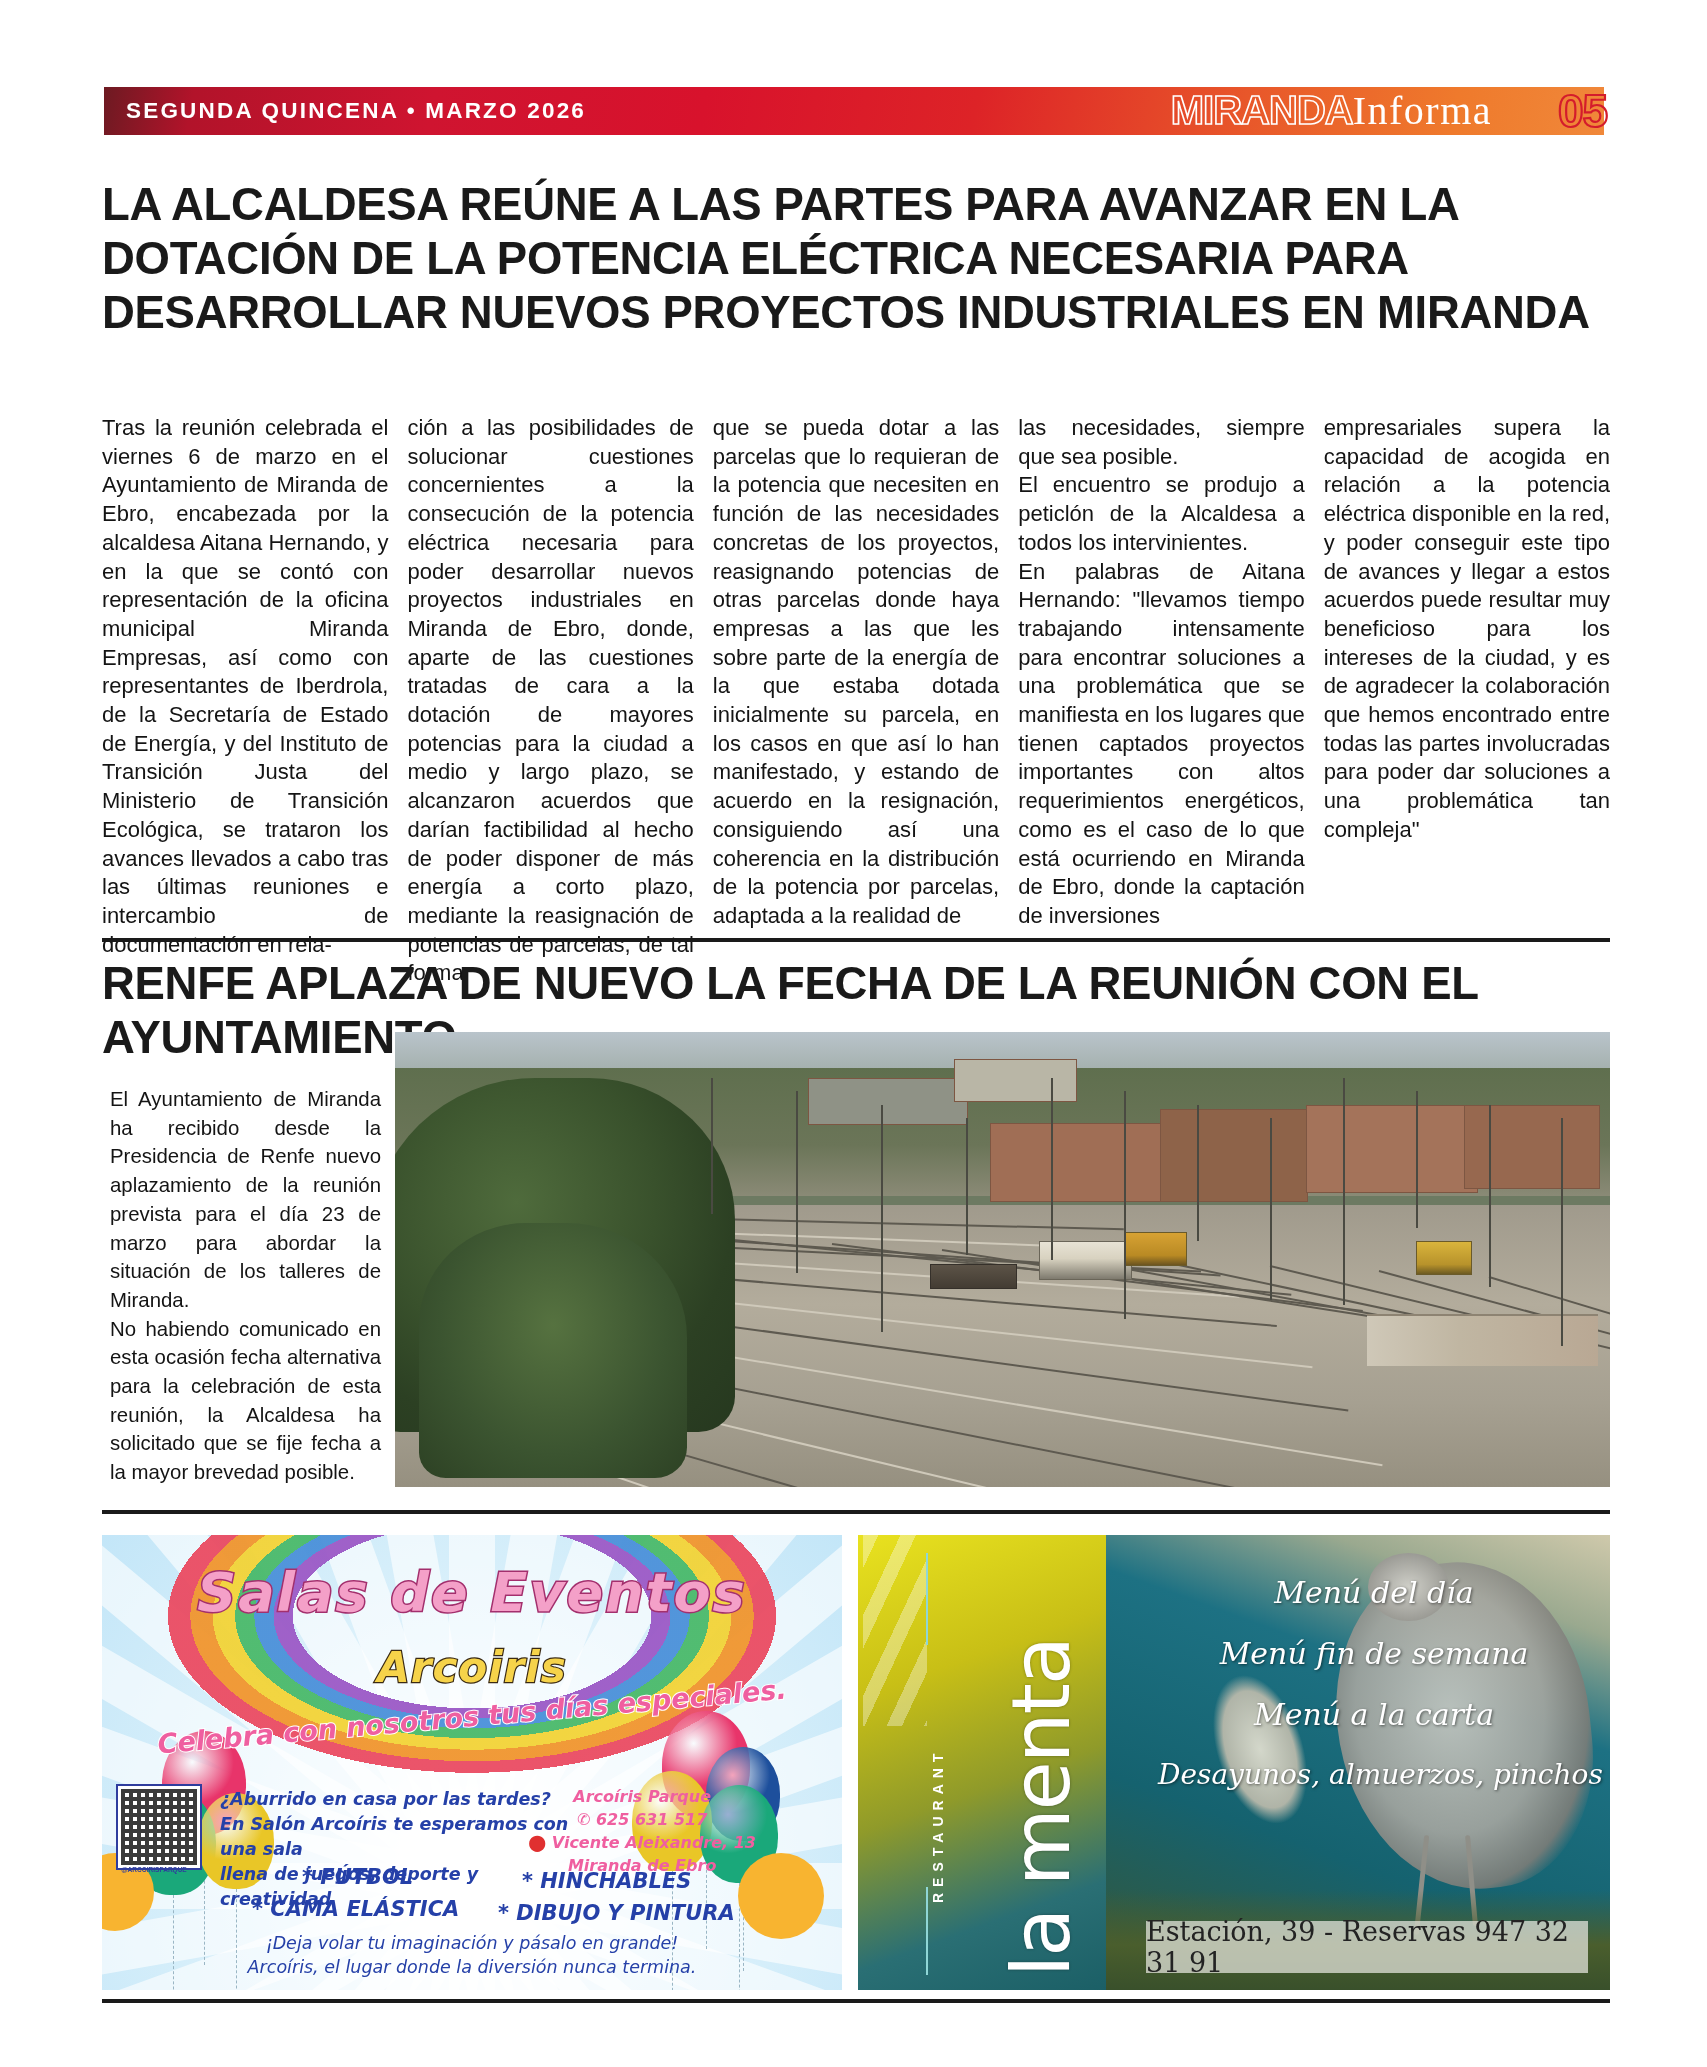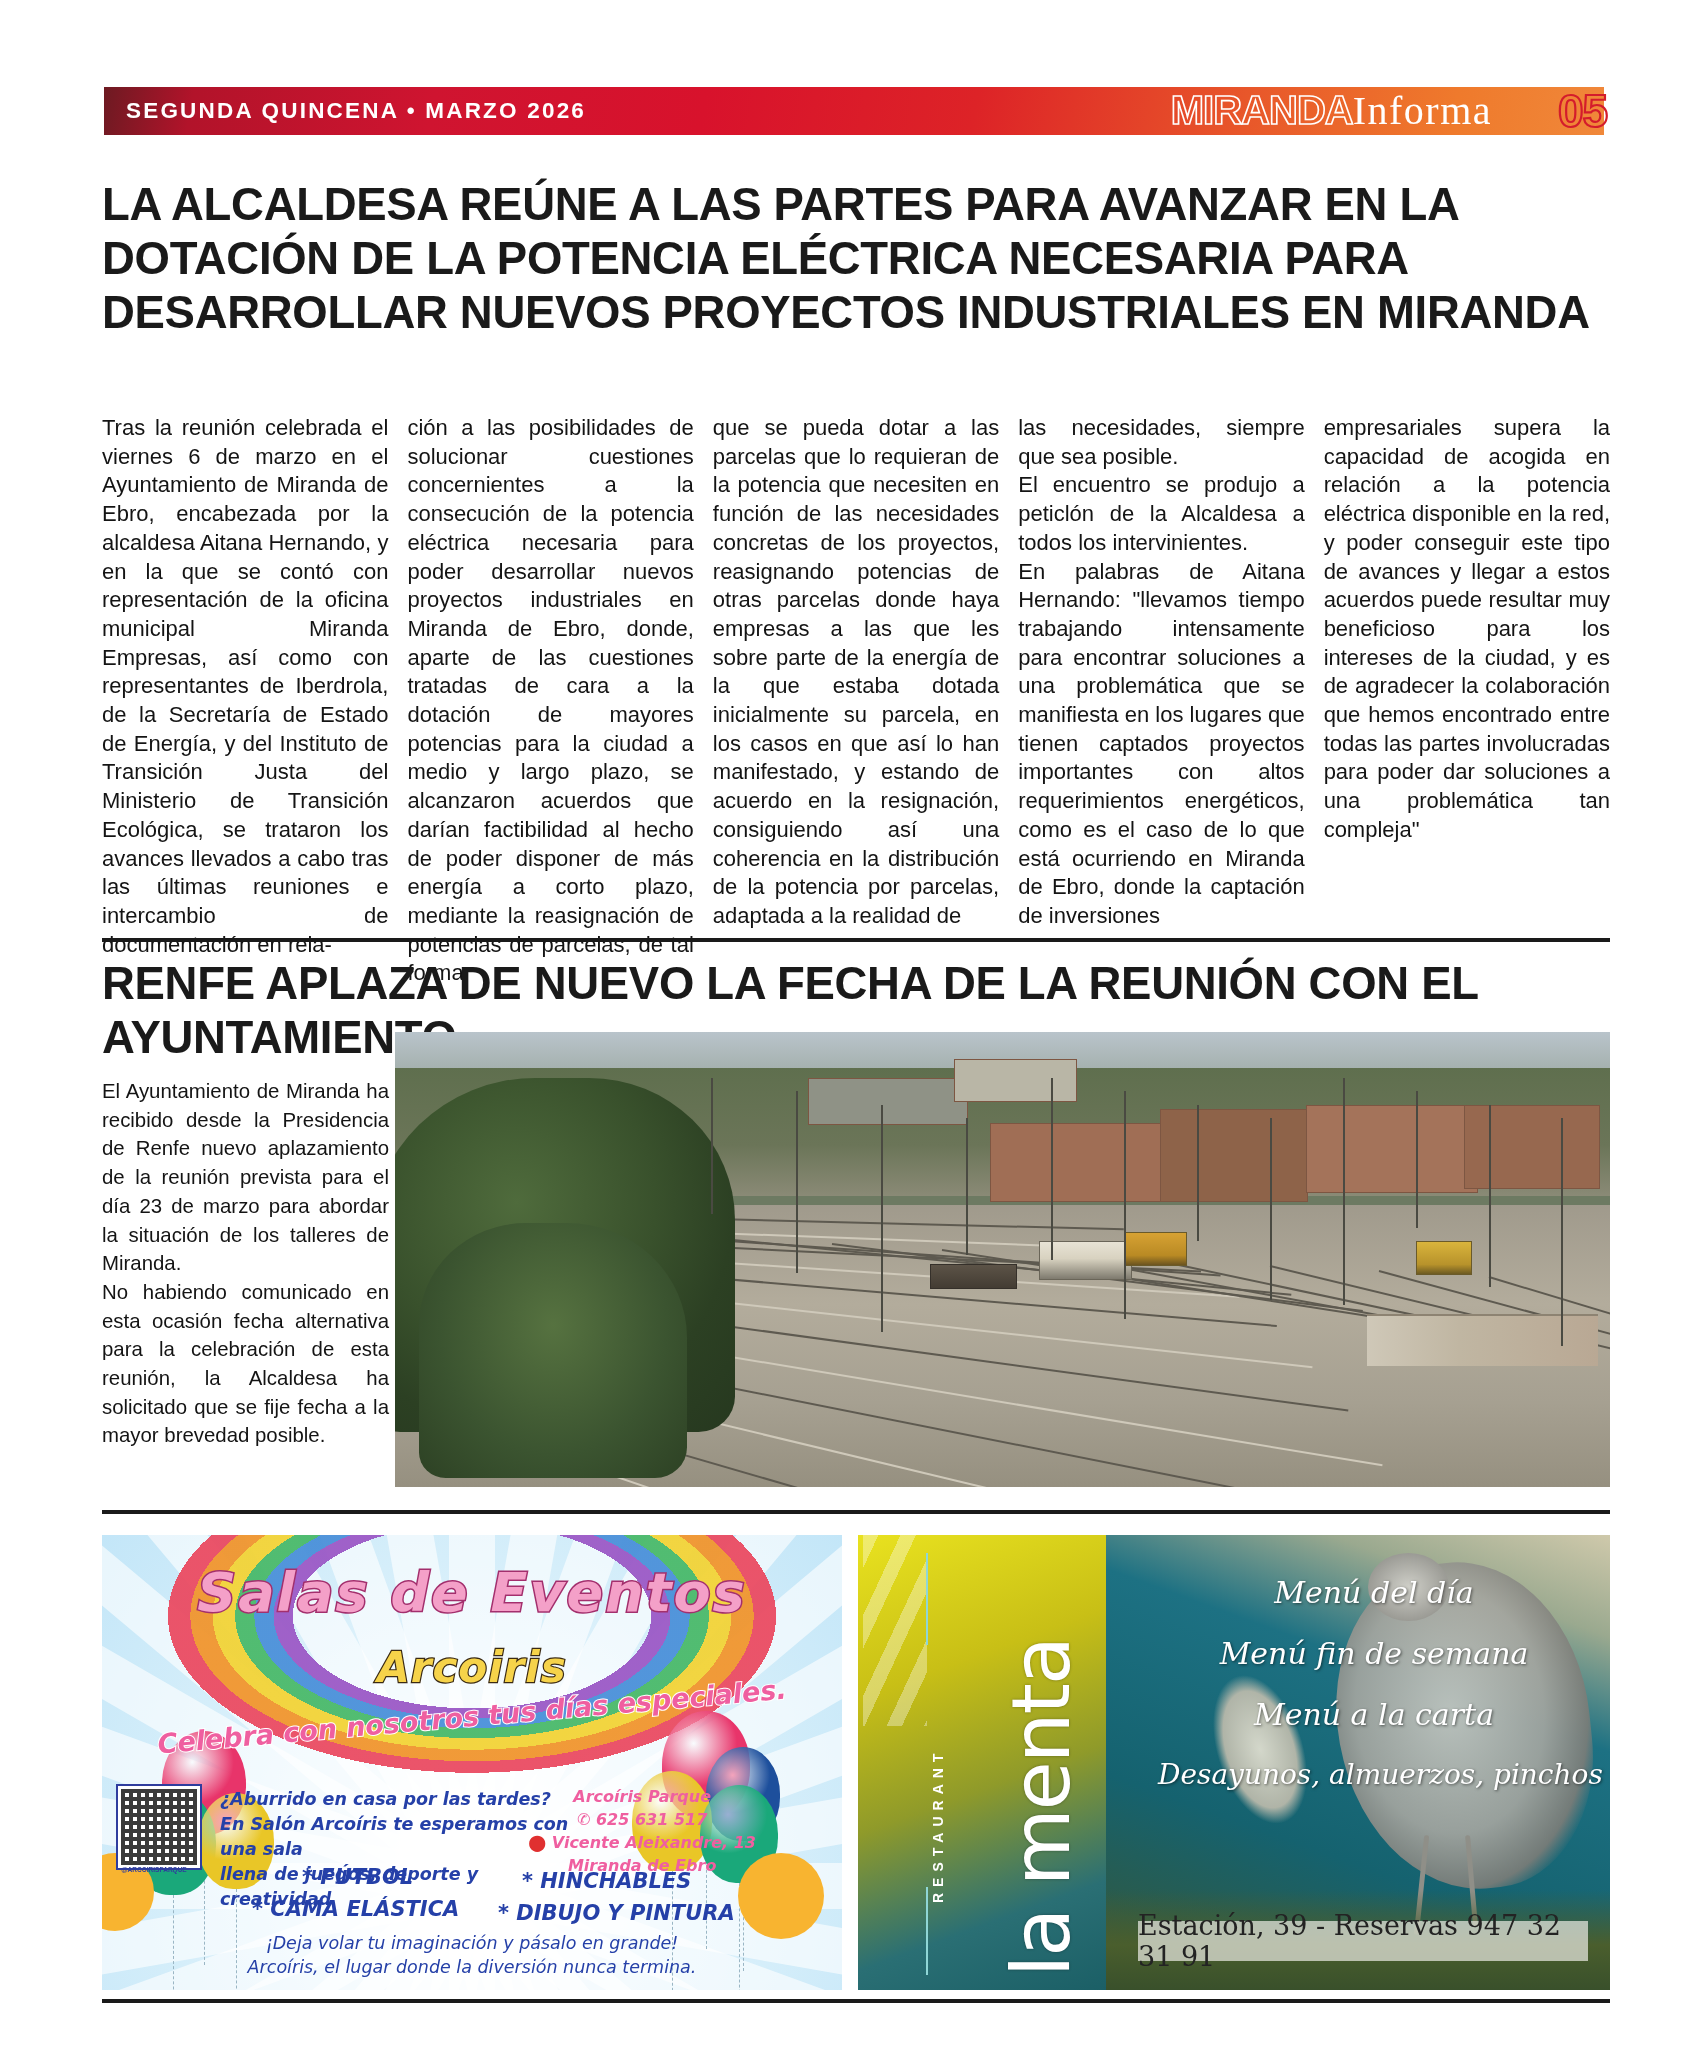--- a/index.html
+++ b/index.html
@@ -35,21 +35,21 @@
 
   
   .rule{position:absolute;left:102px;width:1508px;background:#1a1a1a;}
   #rule-1{top:938px;height:4px;}
   #rule-2{top:1510px;height:4px;}
   #rule-3{top:1999px;height:4px;}
 
   
   .renfe-col{position:absolute;left:102px;top:1077px;width:287px;
     font-size:20.4px;line-height:28.7px;color:#141414;text-align:justify;}
-  .renfe-col p{margin:0;}
+  .renfe-col p{margin:8px;}
 
   
   .photo{position:absolute;left:395px;top:1032px;width:1215px;height:455px;overflow:hidden;
     background:#6d7a62;}
   .ph-sky{position:absolute;left:0;top:0;width:100%;height:14%;
     background:linear-gradient(#b9c4cb,#97a39a);}
   .ph-bg{position:absolute;left:0;top:8%;width:100%;height:28%;
     background:linear-gradient(180deg,#5f6f4e 0%,#6b7558 60%,#8a8a76 100%);}
   .ph-trees-l{position:absolute;left:-2%;top:10%;width:30%;height:78%;
     background:radial-gradient(ellipse at 40% 35%,#4f6b3c 0%,#39512c 45%,#2c4023 70%,#26381f 100%);
@@ -164,21 +164,21 @@
     font-size:14px;letter-spacing:6px;color:#ffffff;font-weight:bold;}
   .ad2-bar{position:absolute;left:68px;width:2px;background:#8fd6d6;}
   .ad2-menu{position:absolute;left:300px;right:20px;top:40px;text-align:center;
     color:#ffffff;font-family:"DejaVu Serif",serif;font-style:italic;
     text-shadow:1px 1px 3px rgba(0,0,0,.55);}
   .ad2-menu div{margin-bottom:26px;font-size:30px;white-space:nowrap;}
   .ad2-menu div:last-child{font-size:28px;}
   .ad2-promo{position:absolute;left:286px;right:22px;top:332px;height:40px;
     background:rgba(232,232,224,.72);display:flex;align-items:center;justify-content:center;
     color:#9d1b23;font-size:25px;font-weight:bold;font-family:"DejaVu Serif",serif;}
-  .ad2-addr{position:absolute;left:280px;right:22px;top:386px;height:40px;
+  .ad2-addr{position:absolute;left:288px;right:22px;top:386px;height:52px;
     background:rgba(232,232,224,.72);display:flex;align-items:center;justify-content:center;
     color:#232323;font-size:27px;font-family:"DejaVu Serif",serif;}
 </style>
 </head>
 <body>
 
 <div class="page">
 
   <div class="masthead">
     <div class="masthead-date">SEGUNDA QUINCENA • MARZO 2026</div>

